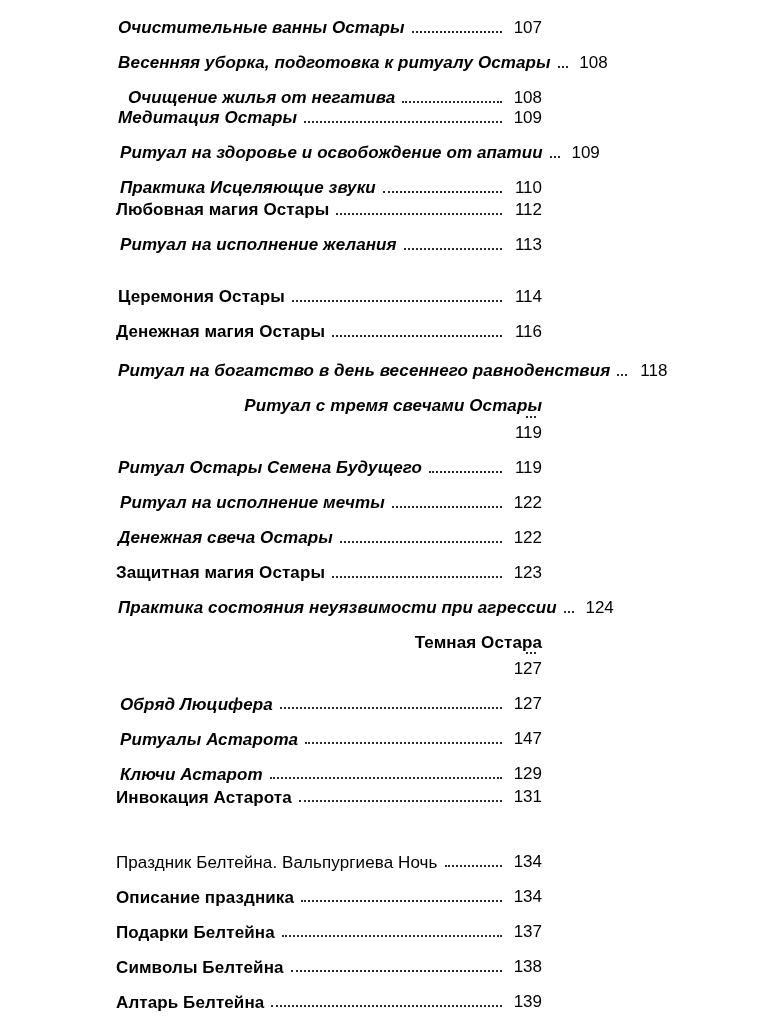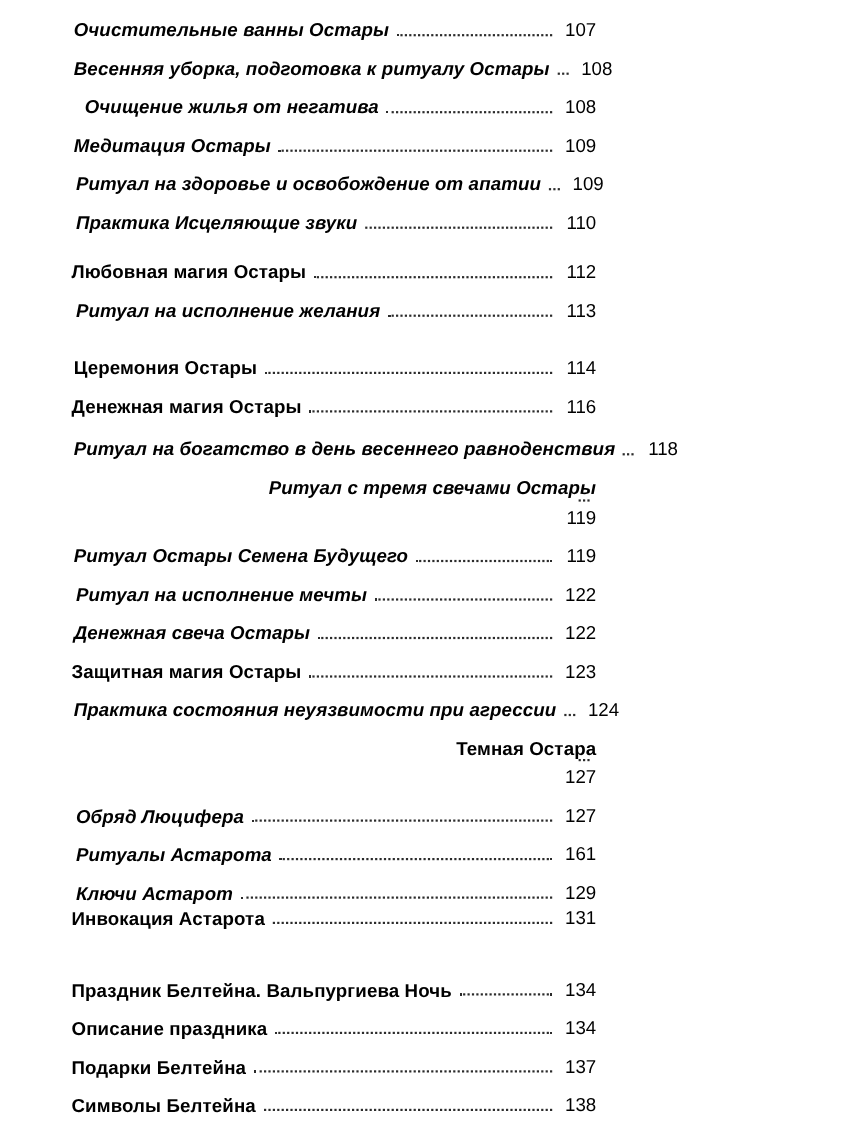--- a/index.html
+++ b/index.html
@@ -12,21 +12,21 @@
     height: 1024px;
     font-family: "Liberation Sans", sans-serif;
     color: #000000;
     overflow: hidden;
   }
   .page {
     position: relative;
     width: 612px;
     height: 1024px;
     box-sizing: border-box;
-    padding: 18px 70px 0 59px;
+    padding: 18px 70px 0 110px;
   }
   .toc-list {
     display: block;
   }
   .toc-entry {
     display: flex;
     align-items: flex-end;
     width: 100%;
     box-sizing: border-box;
   }
@@ -36,21 +36,21 @@
     line-height: 1.15;
     font-style: italic;
     font-weight: 700;
     letter-spacing: 0.1px;
   }
   .toc-entry.upright .toc-title {
     font-style: normal;
   }
   .toc-entry.heading .toc-title {
     font-style: normal;
-    font-weight: 700;
+    font-weight: 400;
   }
   .leader {
     flex: 1 1 auto;
     margin: 0 6px 5px 7px;
     border-bottom: 2px dotted #2b2b2b;
     min-width: 10px;
     height: 0;
   }
   .toc-page {
     white-space: nowrap;
@@ -69,36 +69,36 @@
       <div class="toc-entry " style="padding-left: 8px; margin-bottom: 15px;">
         <span class="toc-title">Очистительные ванны Остары</span>
         <span class="leader"></span>
         <span class="toc-page">107</span>
       </div>
       <div class="toc-entry " style="padding-left: 8px; margin-bottom: 15px;">
         <span class="toc-title">Весенняя уборка, подготовка к ритуалу Остары</span>
         <span class="leader"></span>
         <span class="toc-page">108</span>
       </div>
-      <div class="toc-entry " style="padding-left: 18px; margin-bottom: 15px;">
+      <div class="toc-entry " style="padding-left: 18px; ">
         <span class="toc-title">Очищение жилья от негатива</span>
         <span class="leader"></span>
         <span class="toc-page">108</span>
       </div>
       <div class="toc-entry " style="padding-left: 8px; margin-bottom: 15px;">
         <span class="toc-title">Медитация Остары</span>
         <span class="leader"></span>
         <span class="toc-page">109</span>
       </div>
       <div class="toc-entry " style="padding-left: 10px; margin-bottom: 15px;">
         <span class="toc-title">Ритуал на здоровье и освобождение от апатии</span>
         <span class="leader"></span>
         <span class="toc-page">109</span>
       </div>
-      <div class="toc-entry " style="padding-left: 10px; margin-bottom: 25px;">
+      <div class="toc-entry " style="padding-left: 10px; margin-bottom: 2px;">
         <span class="toc-title">Практика Исцеляющие звуки</span>
         <span class="leader"></span>
         <span class="toc-page">110</span>
       </div>
       <div class="toc-entry upright" style="padding-left: 6px; margin-bottom: 15px;">
         <span class="toc-title">Любовная магия Остары</span>
         <span class="leader"></span>
         <span class="toc-page">112</span>
       </div>
       <div class="toc-entry " style="padding-left: 10px; margin-bottom: 32px;">
@@ -157,21 +157,21 @@
         <span class="toc-page">127</span>
       </div>
       <div class="toc-entry " style="padding-left: 10px; margin-bottom: 15px;">
         <span class="toc-title">Обряд Люцифера</span>
         <span class="leader"></span>
         <span class="toc-page">127</span>
       </div>
       <div class="toc-entry " style="padding-left: 10px; margin-bottom: 15px;">
         <span class="toc-title">Ритуалы Астарота</span>
         <span class="leader"></span>
-        <span class="toc-page">161</span>
+        <span class="toc-page">147</span>
       </div>
       <div class="toc-entry " style="padding-left: 10px; margin-bottom: 3px;">
         <span class="toc-title">Ключи Астарот</span>
         <span class="leader"></span>
         <span class="toc-page">129</span>
       </div>
       <div class="toc-entry upright" style="padding-left: 6px; margin-bottom: 15px;">
         <span class="toc-title">Инвокация Астарота</span>
         <span class="leader"></span>
         <span class="toc-page">131</span>

